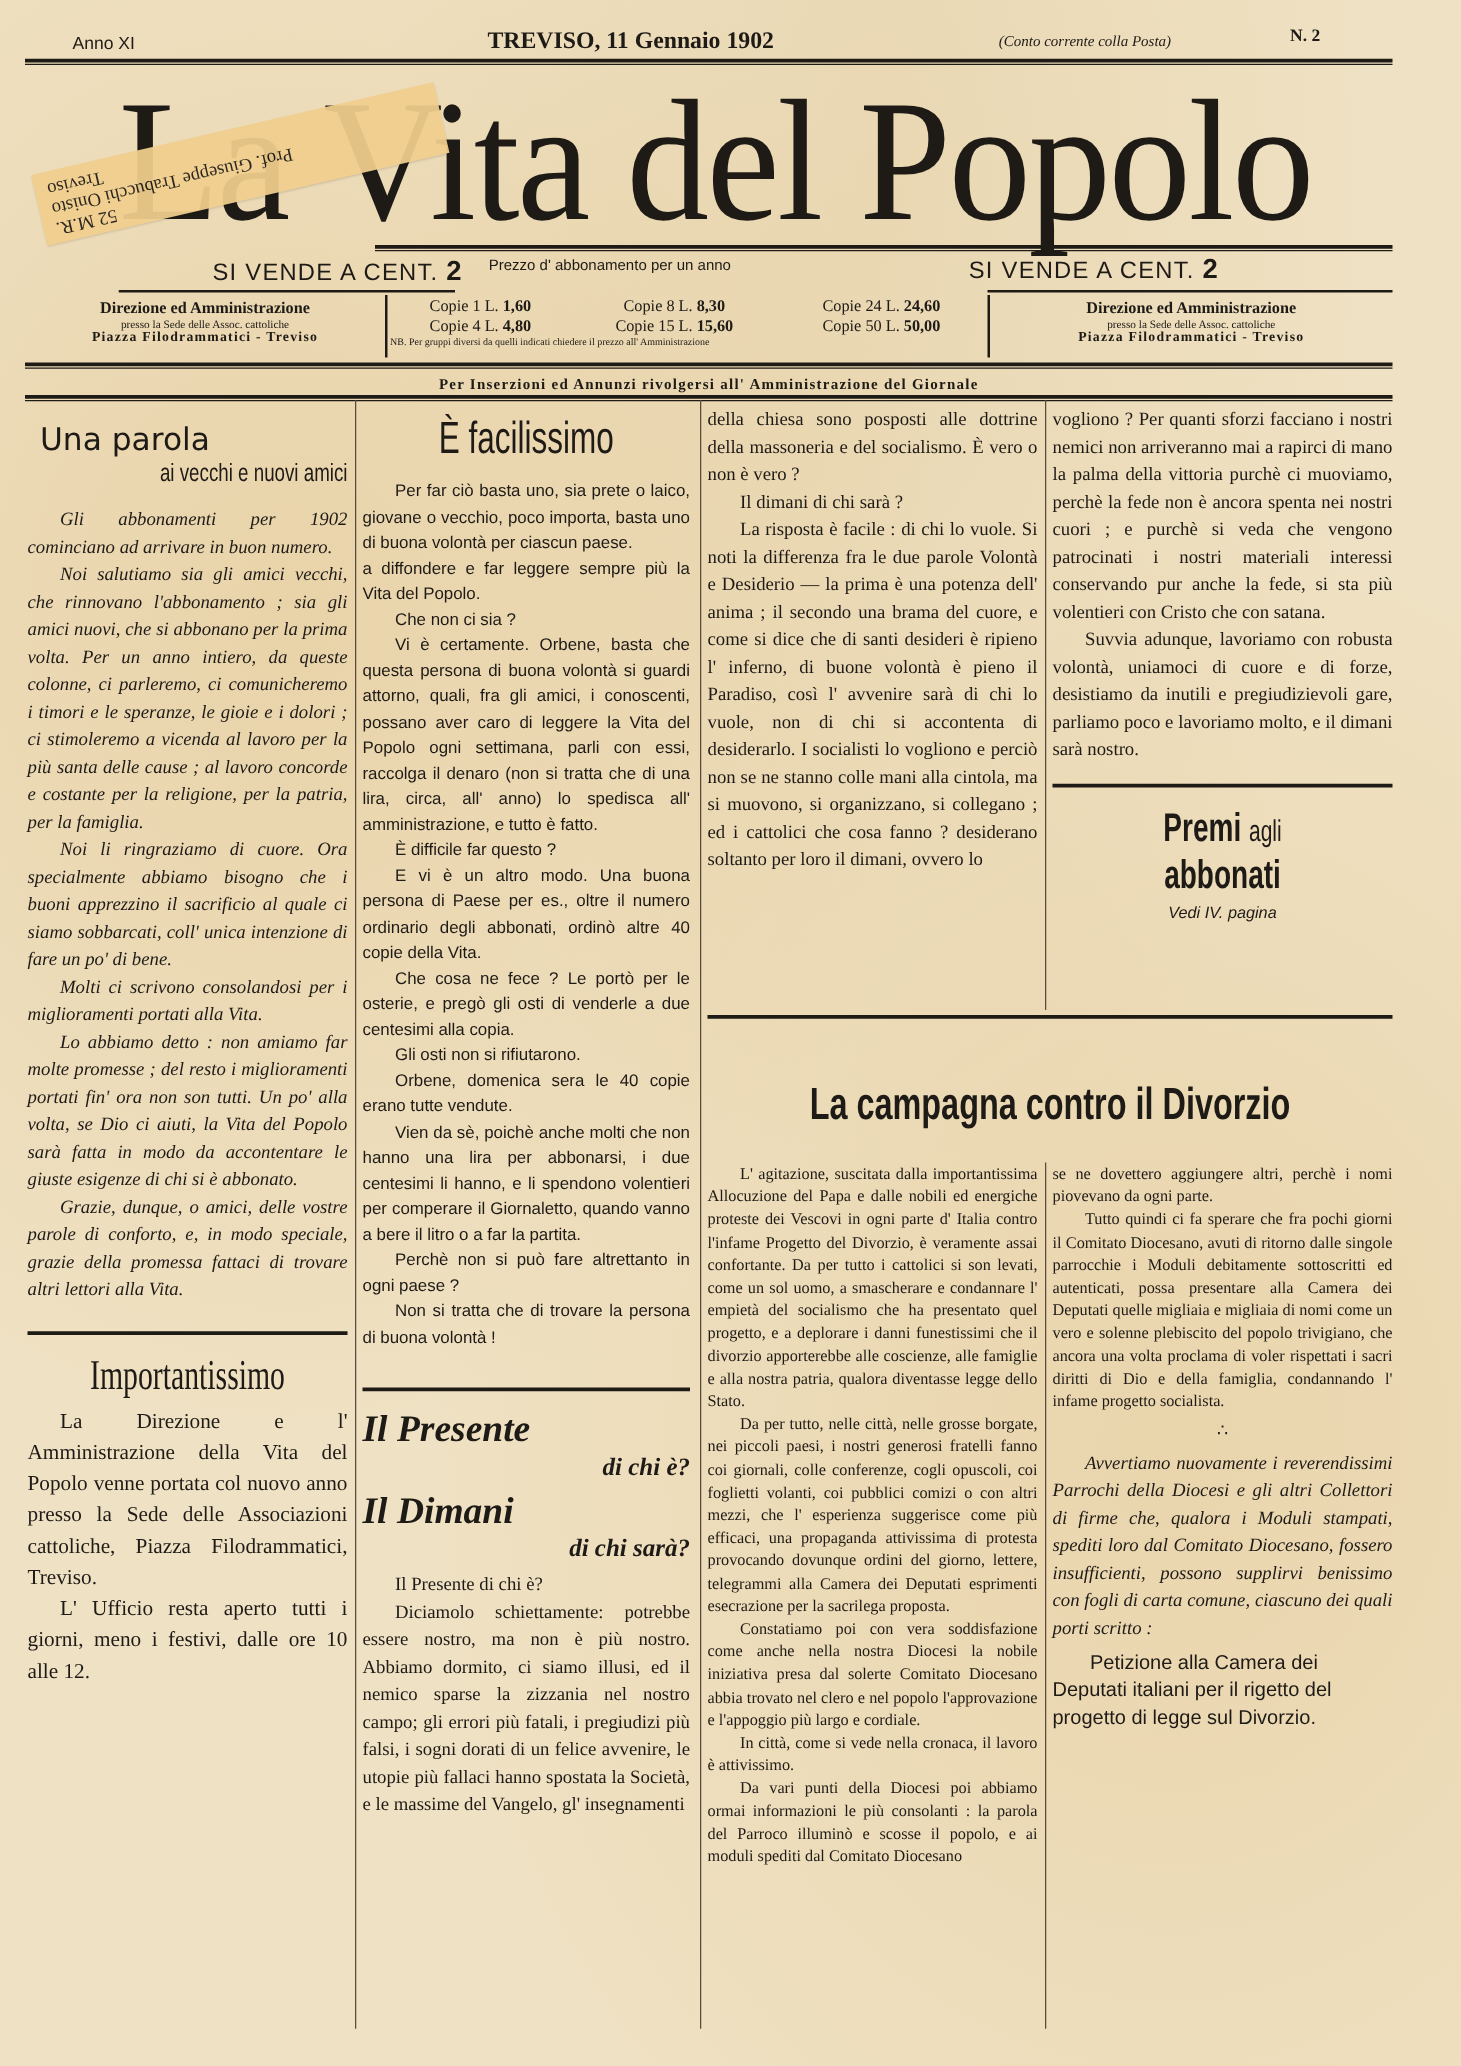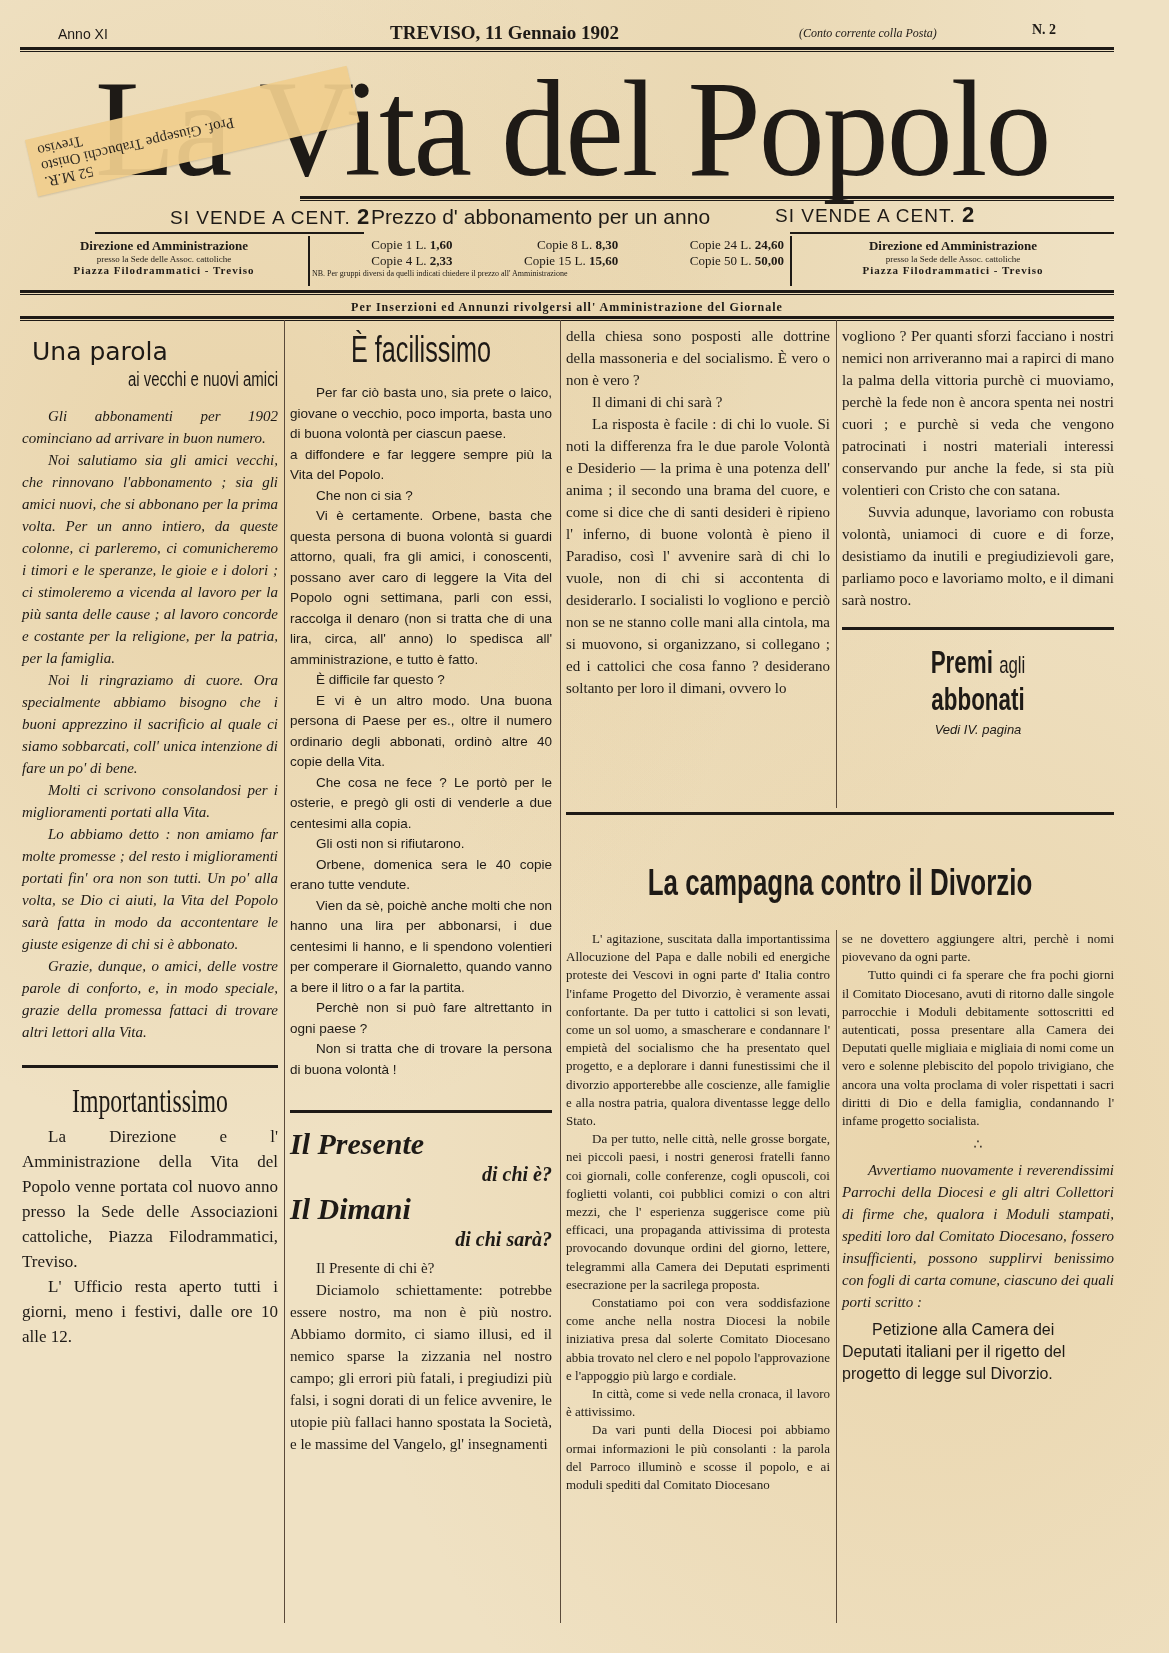--- a/index.html
+++ b/index.html
@@ -31,33 +31,33 @@
     }
     .label-strip {
       position: absolute; left: 25px; top: 140px; width: 330px; height: 58px;
       background: #f1cf8e; opacity: 0.93;
       transform: rotate(-13deg); transform-origin: left top;
       font-size: 15px; padding: 6px 10px; box-shadow: 0 1px 2px rgba(0,0,0,0.15);
     }
     .label-strip .inner { transform: rotate(180deg); line-height: 16px; text-align: right; }
     .price-line { position: absolute; top: 202px; left: 55px; right: 55px; height: 28px; font-family: "Liberation Sans", sans-serif; }
     .price-line .left { position: absolute; left: 115px; top: 2px; font-size: 19px; letter-spacing: 1px; }
-    .price-line .mid { position: absolute; left: 316px; top: 3px; font-size: 21px; }
+    .price-line .mid { position: absolute; left: 336px; top: 3px; font-size: 12px; }
     .price-line .right { position: absolute; left: 720px; top: 0; font-size: 19px; letter-spacing: 1px; }
     .price-line b { font-size: 22px; }
     .info-band { position: absolute; top: 236px; left: 20px; right: 55px; height: 52px; }
     .info-band .block { position: absolute; top: 0; height: 50px; text-align: center; }
     .info-band .admin-left { left: 0; width: 290px; border-right: 2px solid #1e1a16; }
     .info-band .admin-right { left: 770px; width: 324px; border-left: 2px solid #1e1a16; }
     .info-band .prices { left: 292px; width: 476px; }
     .admin .h { font-weight: bold; font-size: 13px; margin-top: 2px; }
     .admin .s { font-size: 9px; }
     .admin .a { font-weight: bold; font-size: 11px; letter-spacing: 1px; }
     .prices table { width: 100%; border-collapse: collapse; font-size: 13px; margin-top: 1px; }
-    .prices td { padding: 0 4px; white-space: nowrap; text-align: right; }
+    .prices td { padding: 0 4px; white-space: nowrap; text-align: center; }
     .prices td b { font-weight: bold; }
     .prices .nb { font-size: 8px; text-align: left; }
     .rule-single { position: absolute; left: 20px; right: 55px; border-top: 2px solid #1e1a16; }
     .insertions { position: absolute; top: 300px; left: 20px; right: 55px; text-align: center; font-weight: bold; font-size: 12px; letter-spacing: 1px; }
 
     
     .col { position: absolute; top: 325px; bottom: 30px; }
     .col1 { left: 22px; width: 256px; }
     .col2 { left: 290px; width: 262px; }
     .col3 { left: 566px; width: 264px; }
@@ -118,21 +118,21 @@
     </div>
     <div class="block prices">
       <table>
         <tbody>
             <tr>
           <td><span>Copie 1 L.</span> <b>1,60</b></td>
           <td><span>Copie 8 L.</span> <b>8,30</b></td>
           <td><span>Copie 24 L.</span> <b>24,60</b></td>
         </tr>
         <tr>
-          <td><span>Copie 4 L.</span> <b>2,33</b></td>
+          <td><span>Copie 4 L.</span> <b>4,80</b></td>
           <td><span>Copie 15 L.</span> <b>15,60</b></td>
           <td><span>Copie 50 L.</span> <b>50,00</b></td>
         </tr>
       </tbody>
         </table>
       <div class="nb">NB. Per gruppi diversi da quelli indicati chiedere il prezzo all' Amministrazione</div>
     </div>
     <div class="block admin admin-right">
       <div class="h">Direzione ed Amministrazione</div>
       <div class="s">presso la Sede delle Assoc. cattoliche</div>

